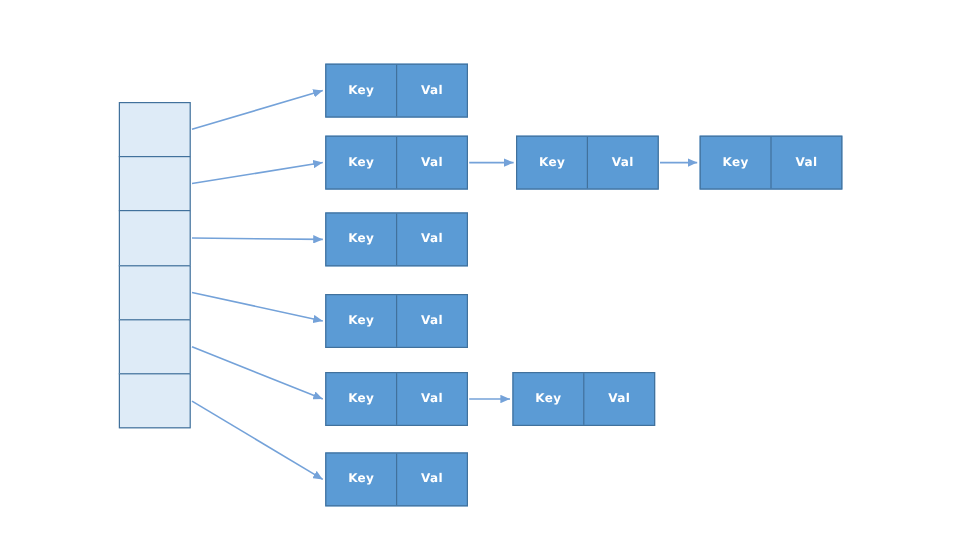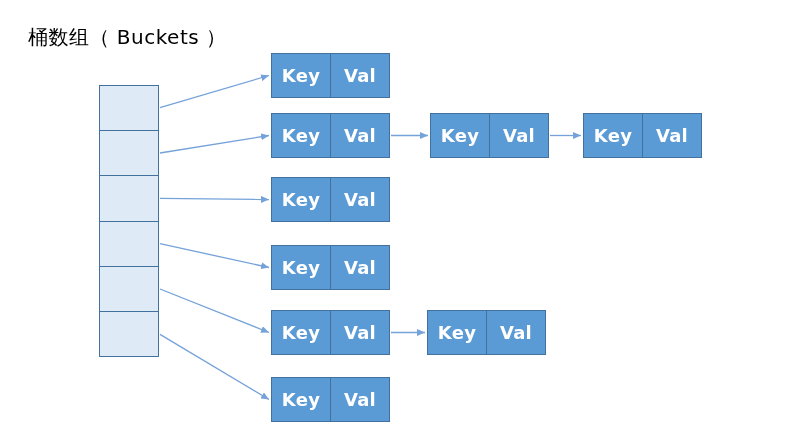--- a/index.html
+++ b/index.html
@@ -51,40 +51,39 @@
     border: 1px solid var(--node-border, #41719C);
     box-sizing: border-box;
     display: flex;
   }
   .kv-half {
     flex: 1;
     display: flex;
     align-items: center;
     justify-content: center;
     color: var(--node-text, #fff);
-    font-size: 18px;
+    font-size: 10px;
     font-weight: 600;
     letter-spacing: 0.3px;
     text-align: center;
   }
   .kv-half.key { border-right: 1px solid var(--node-border, #41719C); }
   #arrows-layer {
     position: absolute;
     left: 0;
     top: 0;
     width: 808px;
     height: 446px;
     pointer-events: none;
   }
 </style>
 </head>
 <body>
 
 <div id="canvas" style="--bg: #FFFFFF; --title-text: #000000; --bucket-fill: #DEEBF7; --bucket-border: #41719C; --node-fill: #5B9BD5; --node-border: #41719C; --node-text: #FFFFFF;">
-  <h1 id="diagram-title">桶数组（ Buckets ）</h1>
   <div id="bucket-array">
       <div class="bucket-cell"></div>
       <div class="bucket-cell"></div>
       <div class="bucket-cell"></div>
       <div class="bucket-cell"></div>
       <div class="bucket-cell"></div>
       <div class="bucket-cell"></div>
     </div>
   <svg id="arrows-layer" viewBox="0 0 808 446">
     <defs>

